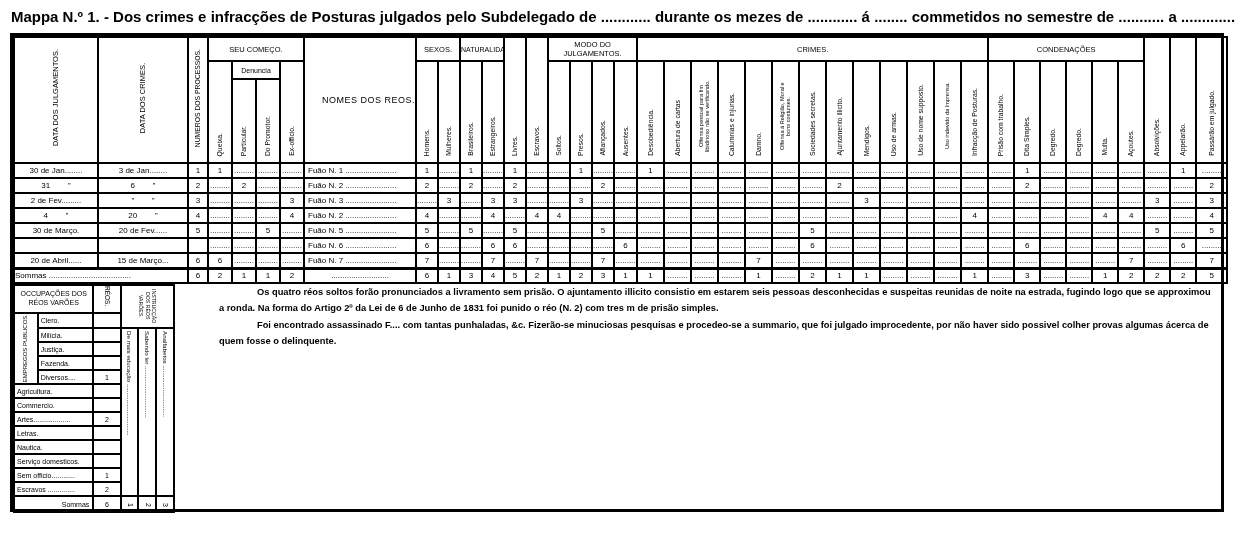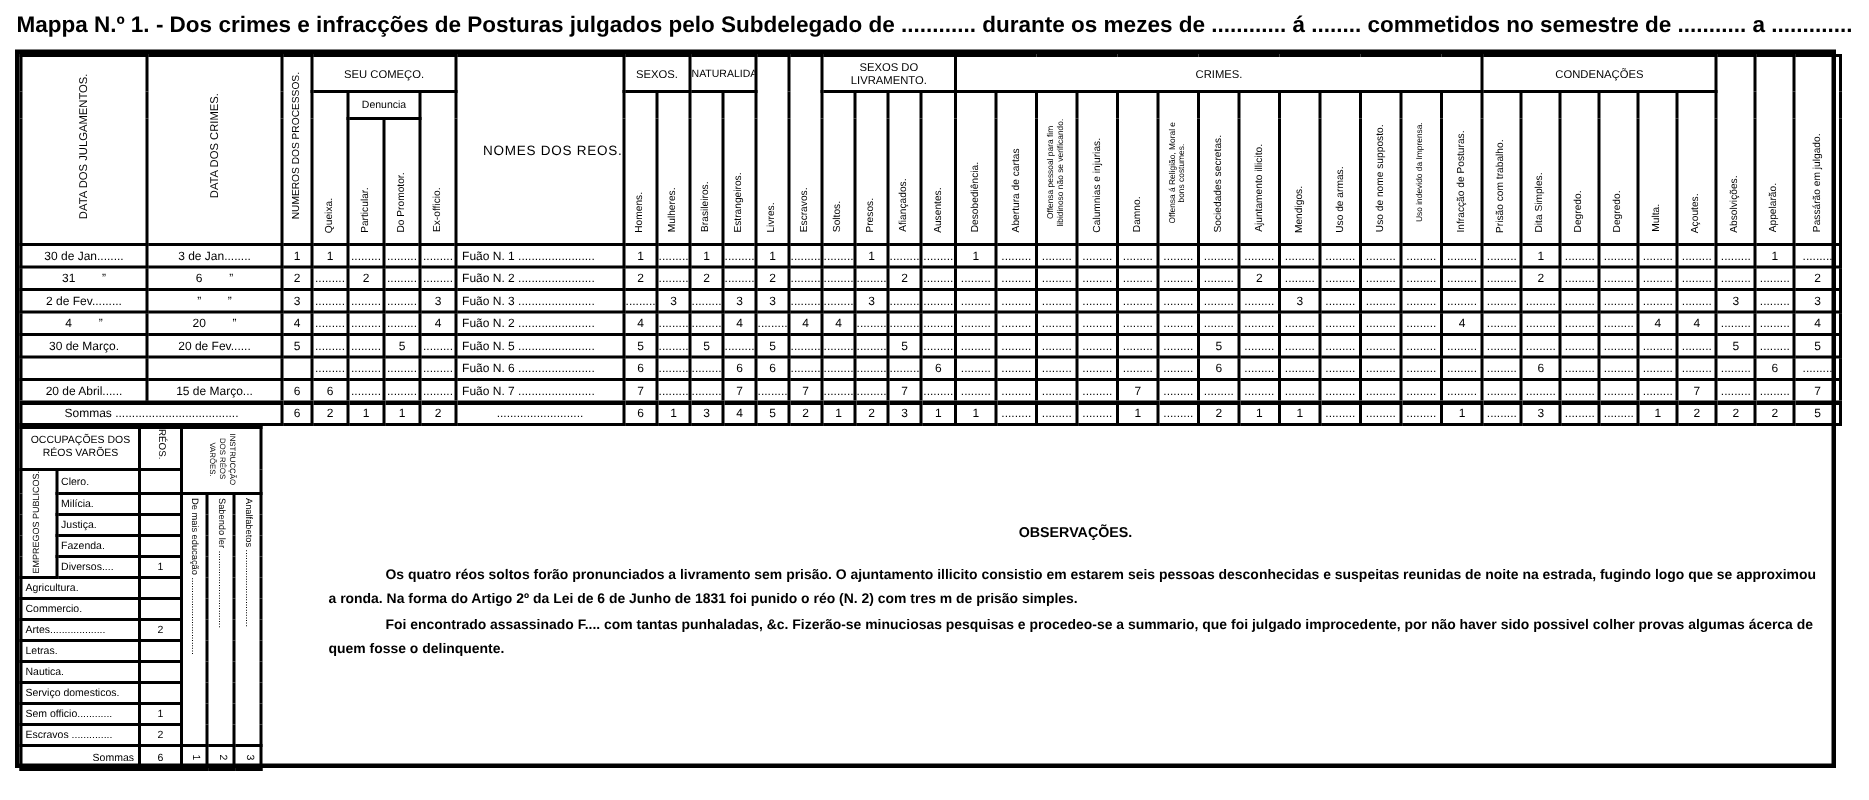--- a/index.html
+++ b/index.html
@@ -23,21 +23,21 @@
   th.vh-full{vertical-align:middle;text-align:center;}
   th.vh-full .vup{font-size:7.5px;}
   th.vh-full.sm .vup{font-size:6.8px;}
   .mt tbody tr{height:15px;}
   .mt td{font-size:8px;}
   .c-date{text-align:center;white-space:pre;}
   .c-name{text-align:left;padding-left:3px !important;white-space:nowrap;}
   .c-num{text-align:center;font-size:7.5px;white-space:nowrap;}
   tr.somma{height:17px;}
   tr.somma td{border-top:3px solid #000;}
-  .c-somma{text-align:center;white-space:nowrap;font-size:8px;}
+  .c-somma{text-align:left;white-space:nowrap;font-size:8px;}
   
   .bottom{display:flex;align-items:flex-start;}
   .occ{border-collapse:collapse;width:162px;flex:0 0 auto;}
   .occ td{border:2px solid #000;padding:0 2px;font-size:7px;overflow:hidden;}
   .occ tr{height:14px;}
   .occ tr.r0{height:28px;}
   .occ tr.rS{height:16px;}
   .occ-title{text-align:center;font-size:6.6px;line-height:1.25;}
   .occ-reos{text-align:center;vertical-align:top;}
   .occ-reos .vdn{font-size:6.5px;}
@@ -111,21 +111,21 @@
       <tr class="hr1">
         <th rowspan="3" class="vh-full"><span class="vup">DATA DOS JULGAMENTOS.</span></th>
         <th rowspan="3" class="vh-full"><span class="vup">DATA DOS CRIMES.</span></th>
         <th rowspan="3" class="vh-full sm"><span class="vup">NUMEROS DOS PROCESSOS.</span></th>
         <th colspan="4" class="gh">SEU COMEÇO.</th>
         <th rowspan="3" class="gh-nomes">NOMES DOS REOS.</th>
         <th colspan="2" class="gh">SEXOS.</th>
         <th colspan="2" class="gh2">NATURALIDADES.</th>
         <th rowspan="3" class="vh"><span class="vup">Livres.</span></th>
         <th rowspan="3" class="vh"><span class="vup">Escravos.</span></th>
-        <th colspan="4" class="gh">SEXOS DO LIVRAMENTO.</th>
+        <th colspan="4" class="gh">MODO DO JULGAMENTOS.</th>
         <th colspan="13" class="gh">CRIMES.</th>
         <th colspan="6" class="gh">CONDENAÇÕES</th>
         <th rowspan="3" class="vh"><span class="vup">Absolvições.</span></th>
         <th rowspan="3" class="vh"><span class="vup">Appelarão.</span></th>
         <th rowspan="3" class="vh"><span class="vup">Passárão em julgado.</span></th>
       </tr>
       <tr class="hr2">
         <th rowspan="2" class="vh"><span class="vup">Queixa.</span></th>
         <th colspan="2" class="gh2">Denuncia</th>
         <th rowspan="2" class="vh"><span class="vup">Ex-officio.</span></th>
@@ -578,19 +578,18 @@
         <td colspan="2" class="occ-somma-label">Sommas</td>
         <td class="occ-val">6</td>
         <td class="occ-rot"><span class="vdn">1</span></td>
         <td class="occ-rot"><span class="vdn">2</span></td>
         <td class="occ-rot"><span class="vdn">3</span></td>
       </tr>
     </tbody>
       </table>
 
     <div class="obs">
-      <div class="obs-title">OBSERVAÇÕES.</div>
       <p>Os quatro réos soltos forão pronunciados a livramento sem prisão. O ajuntamento illicito consistio em estarem seis pessoas desconhecidas e suspeitas reunidas de noite na estrada, fugindo logo que se approximou a ronda. Na forma do Artigo 2º da Lei de 6 de Junho de 1831 foi punido o réo (N. 2) com tres m  de prisão simples.</p>
       <p>Foi encontrado assassinado F.... com tantas punhaladas, &amp;c.  Fizerão-se minuciosas pesquisas e procedeo-se a summario, que foi julgado improcedente, por não haver sido possivel colher provas algumas ácerca de quem fosse o delinquente.</p>
     </div>
 
   </div>
 </div>
 
 </body></html>

